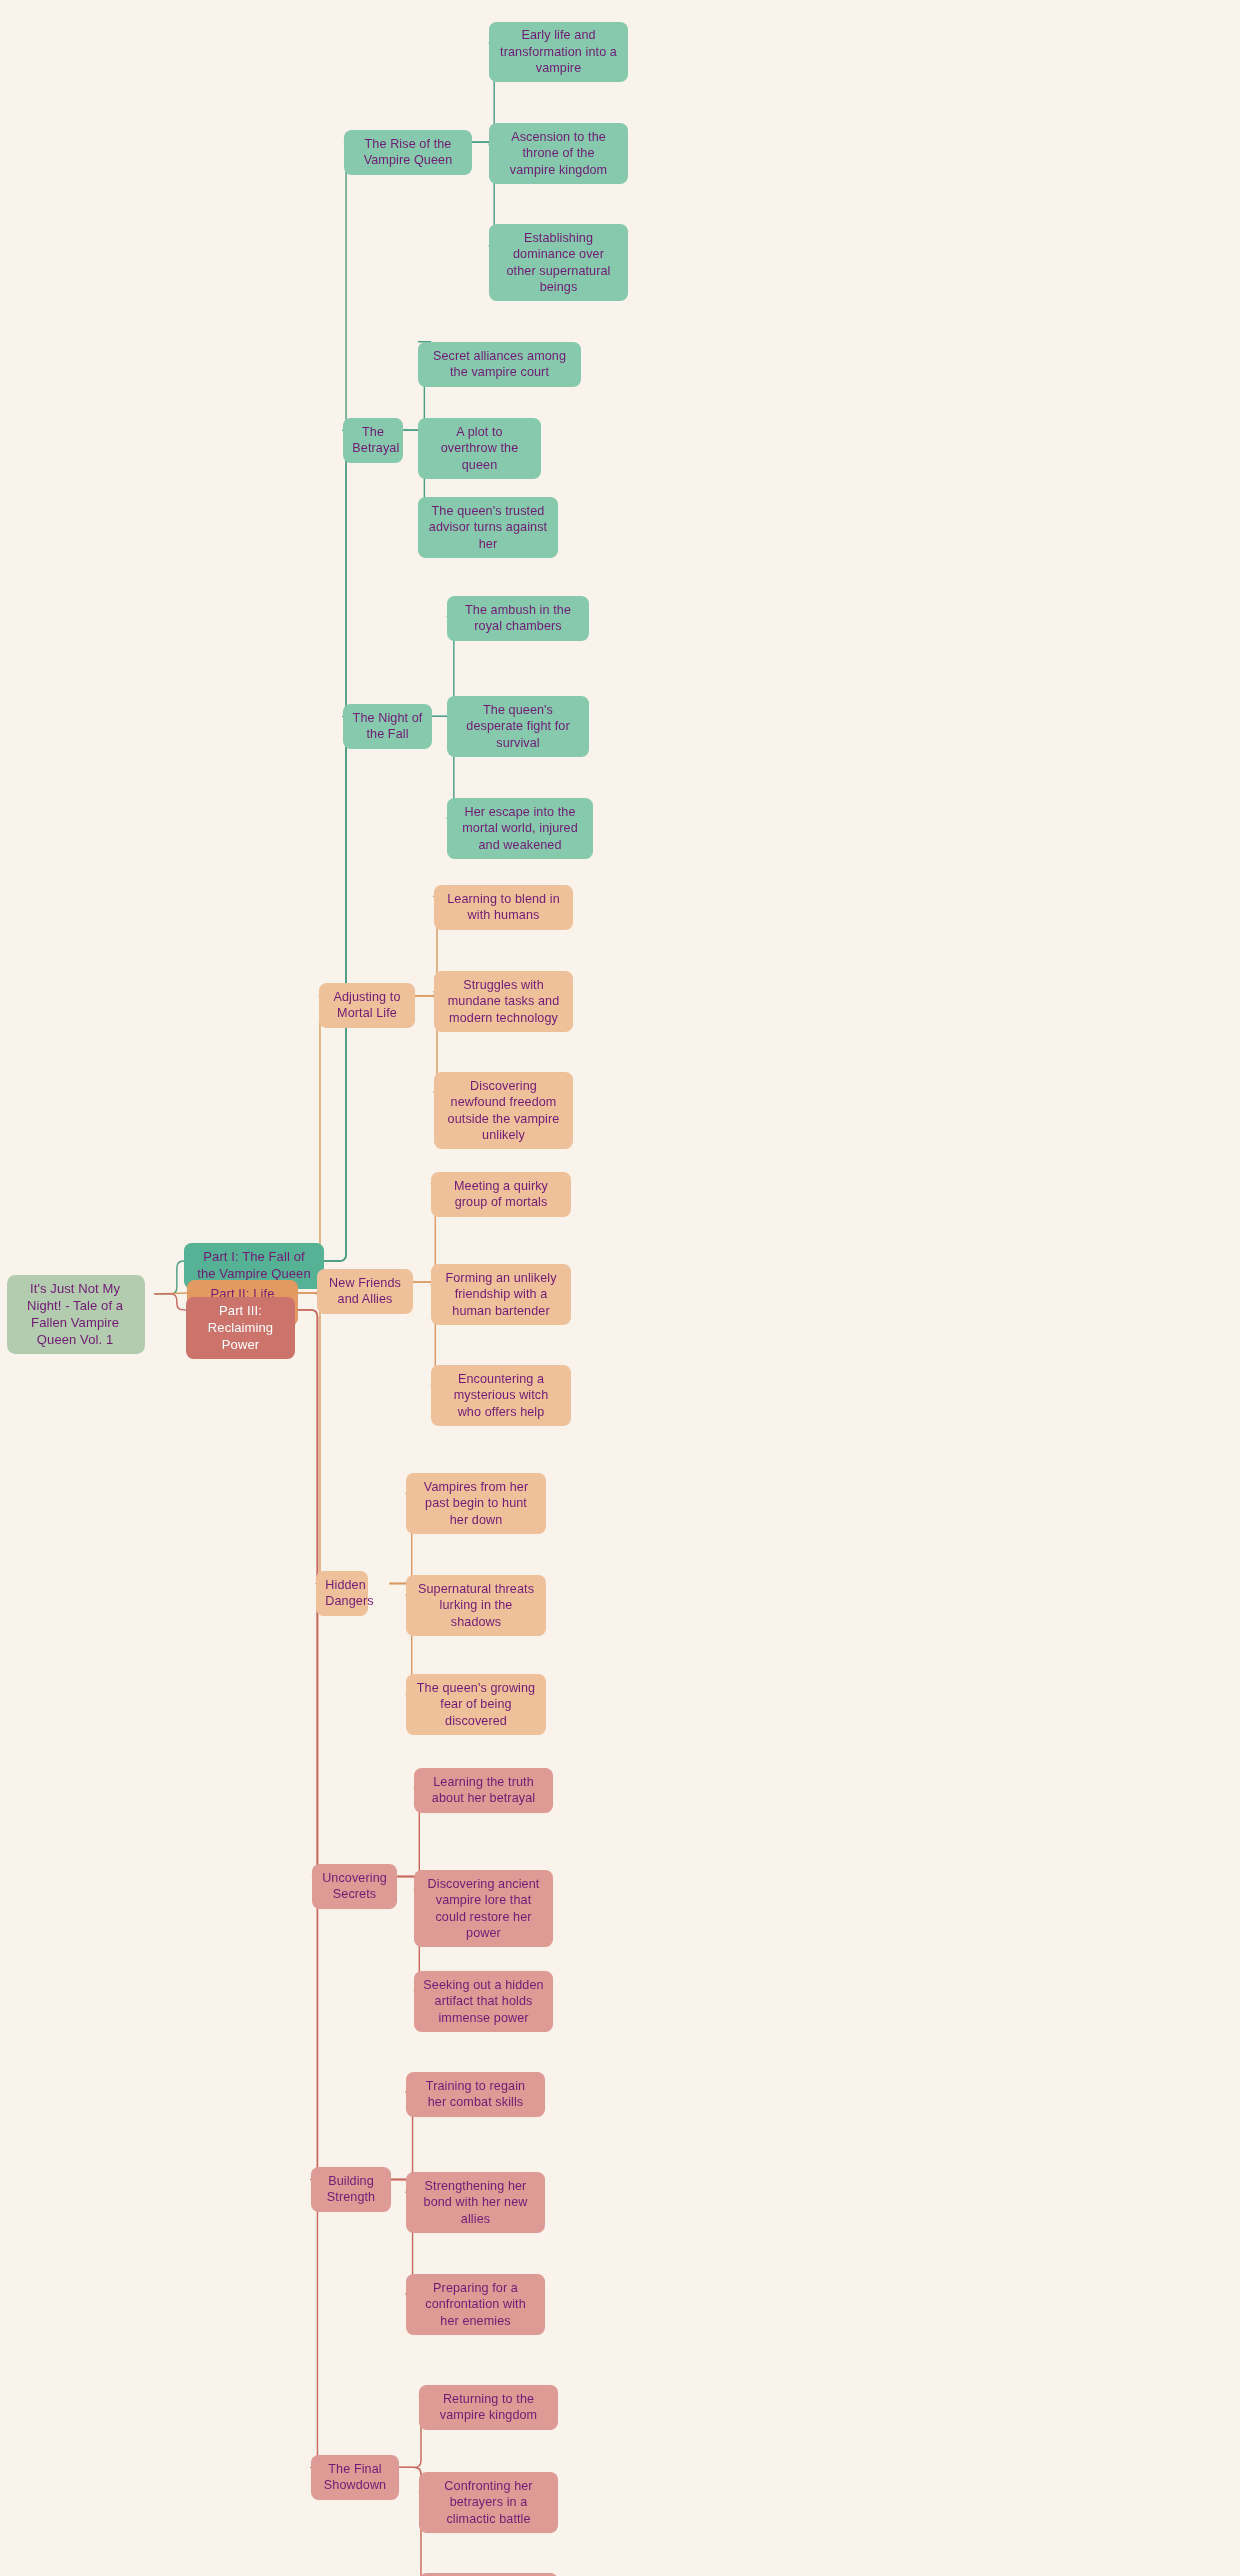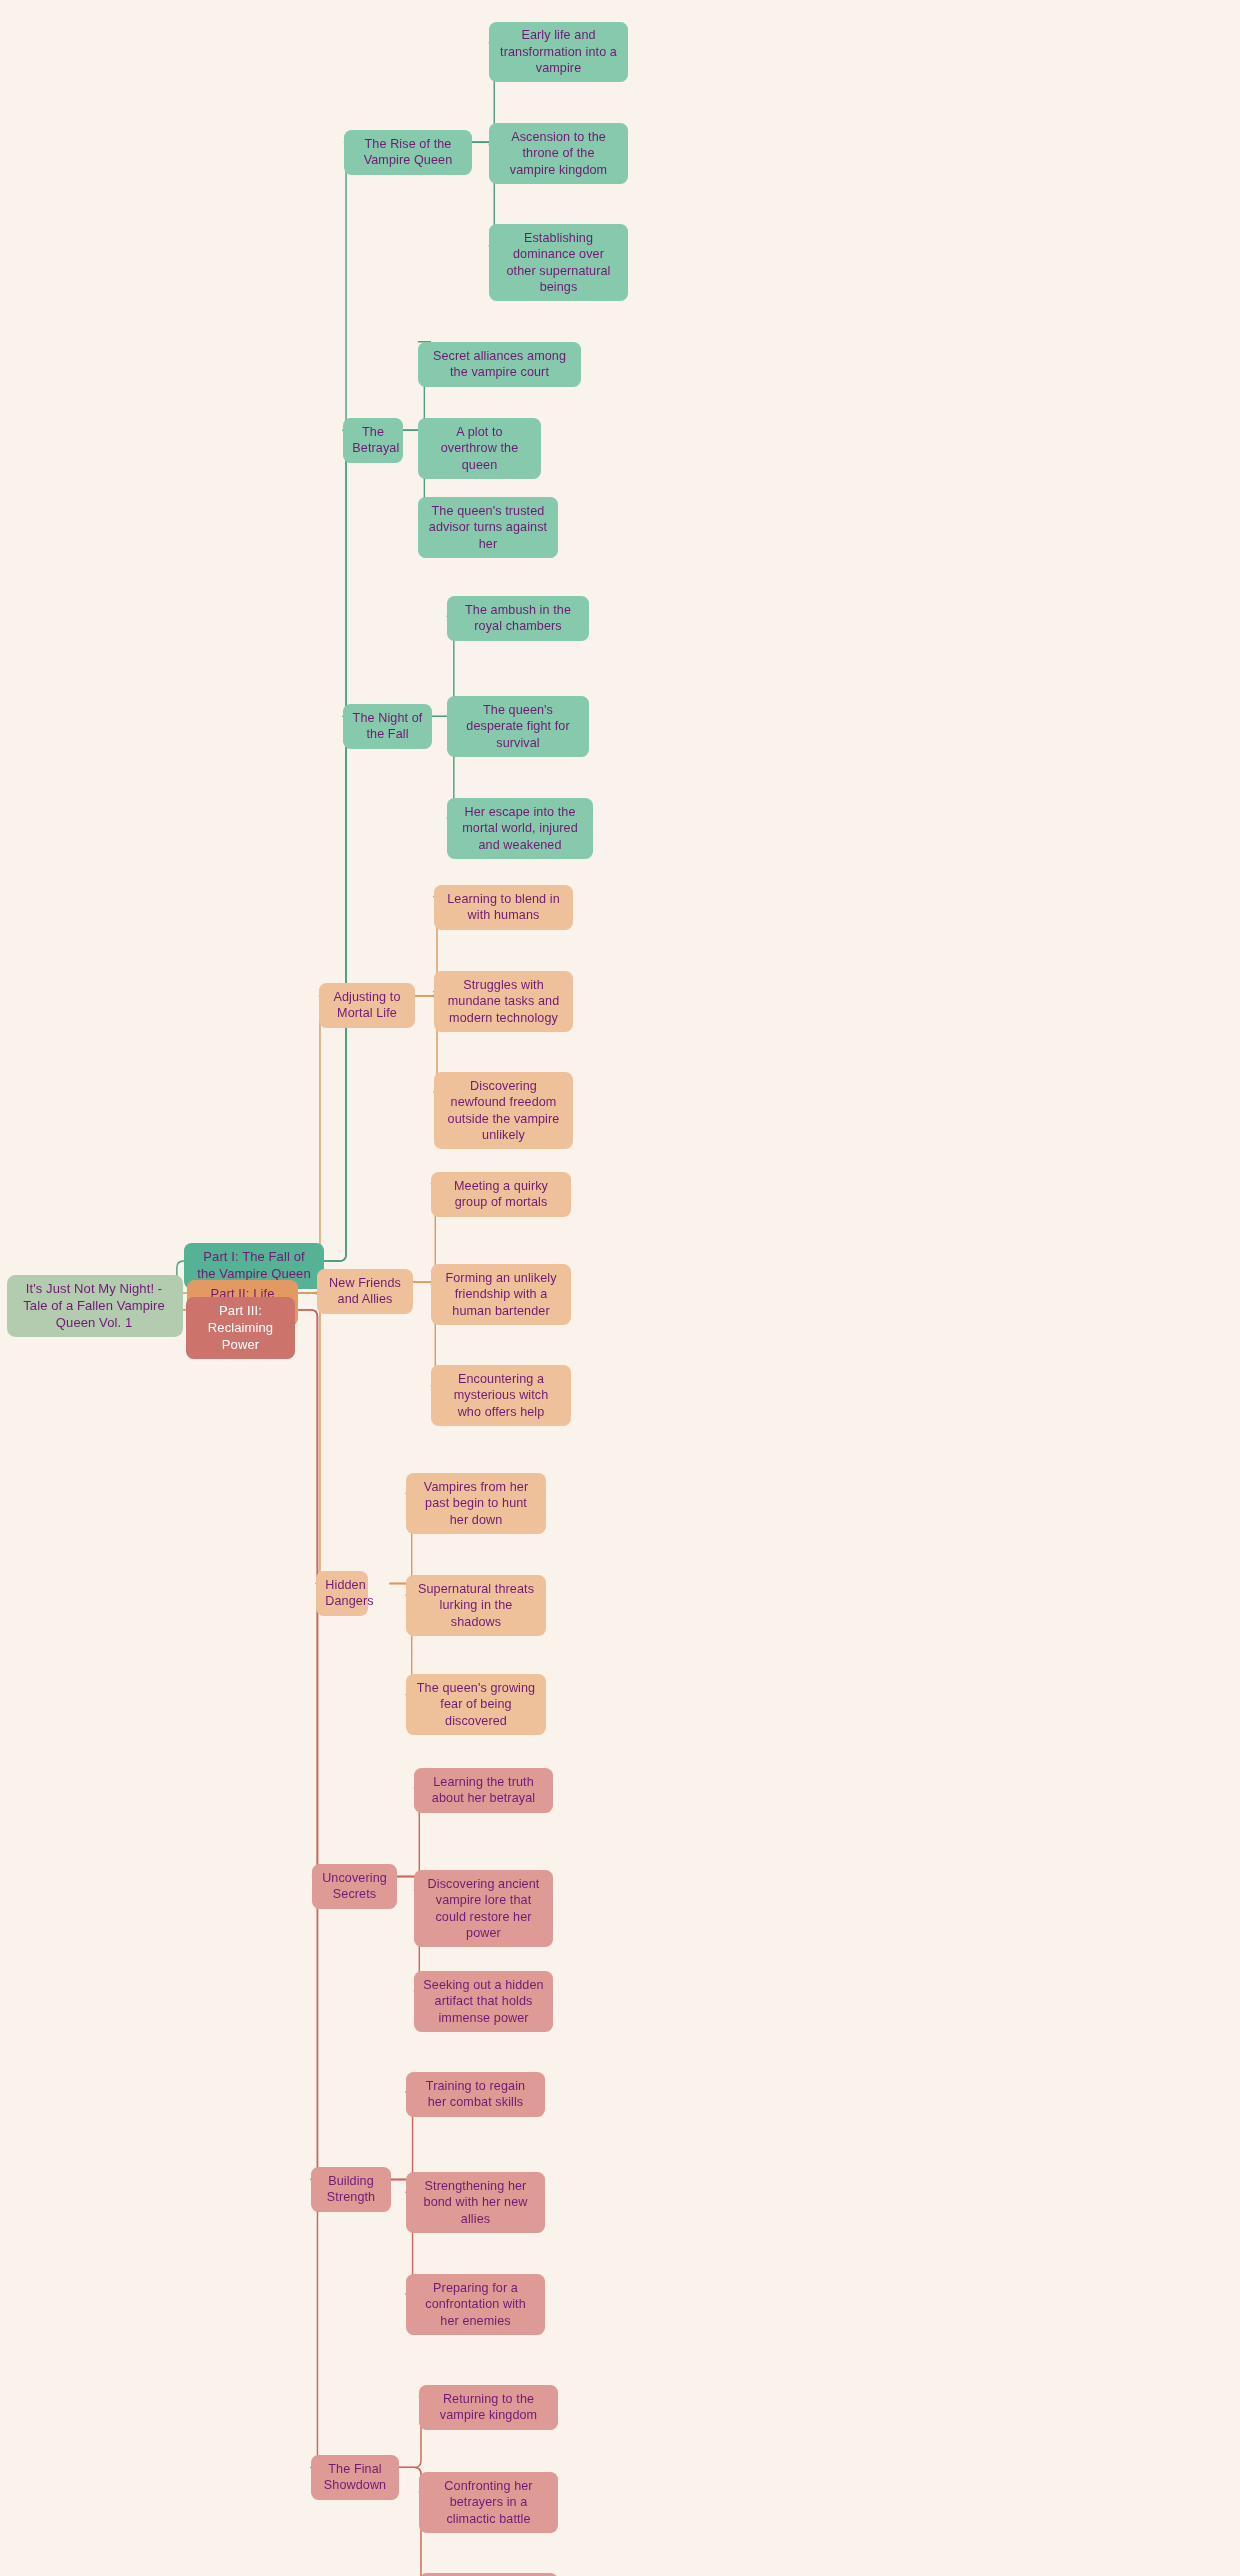--- a/index.html
+++ b/index.html
@@ -96,21 +96,21 @@
       <path d="M 472 2229 L 490 2229 Q 498 2229 498 2237 L 498 2357 Q 498 2365 506 2365 L 492 2365" fill="none" stroke="#C9685F" stroke-width="1.7" stroke-linecap="round"></path>
       <path d="M 351 1556 L 369 1556 Q 377 1556 377 1564 L 377 2581 Q 377 2589 385 2589 L 369 2589" fill="none" stroke="#C9685F" stroke-width="1.7" stroke-linecap="round"></path>
       <path d="M 464 2589 L 482 2589 Q 490 2589 490 2581 L 490 2493 Q 490 2485 498 2485 L 482 2485" fill="none" stroke="#C9685F" stroke-width="1.7" stroke-linecap="round"></path>
       <path d="M 464 2589 L 482.5 2589 Q 490 2589 490 2596.5 L 490 2596.5 Q 490 2604 497.5 2604 L 482 2604" fill="none" stroke="#C9685F" stroke-width="1.7" stroke-linecap="round"></path>
       <path d="M 464 2589 L 482 2589 Q 490 2589 490 2597 L 490 2717 Q 490 2725 498 2725 L 482 2725" fill="none" stroke="#C9685F" stroke-width="1.7" stroke-linecap="round"></path>
       <path d="M 351 1556 L 369 1556 Q 377 1556 377 1564 L 377 2923 Q 377 2931 385 2931 L 369 2931" fill="none" stroke="#C9685F" stroke-width="1.7" stroke-linecap="round"></path>
       <path d="M 474 2931 L 492 2931 Q 500 2931 500 2923 L 500 2855 Q 500 2847 508 2847 L 498 2847" fill="none" stroke="#C9685F" stroke-width="1.7" stroke-linecap="round"></path>
       <path d="M 474 2931 L 492 2931 Q 500 2931 500 2939 L 500 2952 Q 500 2960 508 2960 L 498 2960" fill="none" stroke="#C9685F" stroke-width="1.7" stroke-linecap="round"></path>
       <path d="M 474 2931 L 492 2931 Q 500 2931 500 2939 L 500 3072 Q 500 3080 508 3080 L 498 3080" fill="none" stroke="#C9685F" stroke-width="1.7" stroke-linecap="round"></path>
     </svg>
-<div class="node n-root" style="left: 6.7px; top: 1275px; width: 176px; min-height: 37px; padding-left: 8px;">
+<div class="node n-root" style="left: 6.7px; top: 1275px; width: 138px; min-height: 37px; padding-left: 8px;">
       <span>It's Just Not My Night! - Tale of a Fallen Vampire Queen Vol. 1</span>
     </div>
     <div class="node n-part1" style="left: 184px; top: 1243px; width: 140px; min-height: 37px;">
       <span>Part I: The Fall of the Vampire Queen</span>
     </div>
     <div class="node n-g" style="left: 344px; top: 130px; width: 128px; min-height: 25px;">
       <span>The Rise of the Vampire Queen</span>
     </div>
     <div class="node n-g" style="left: 489px; top: 21.5px; width: 139px; min-height: 43px;">
       <span>Early life and transformation into a vampire</span>

